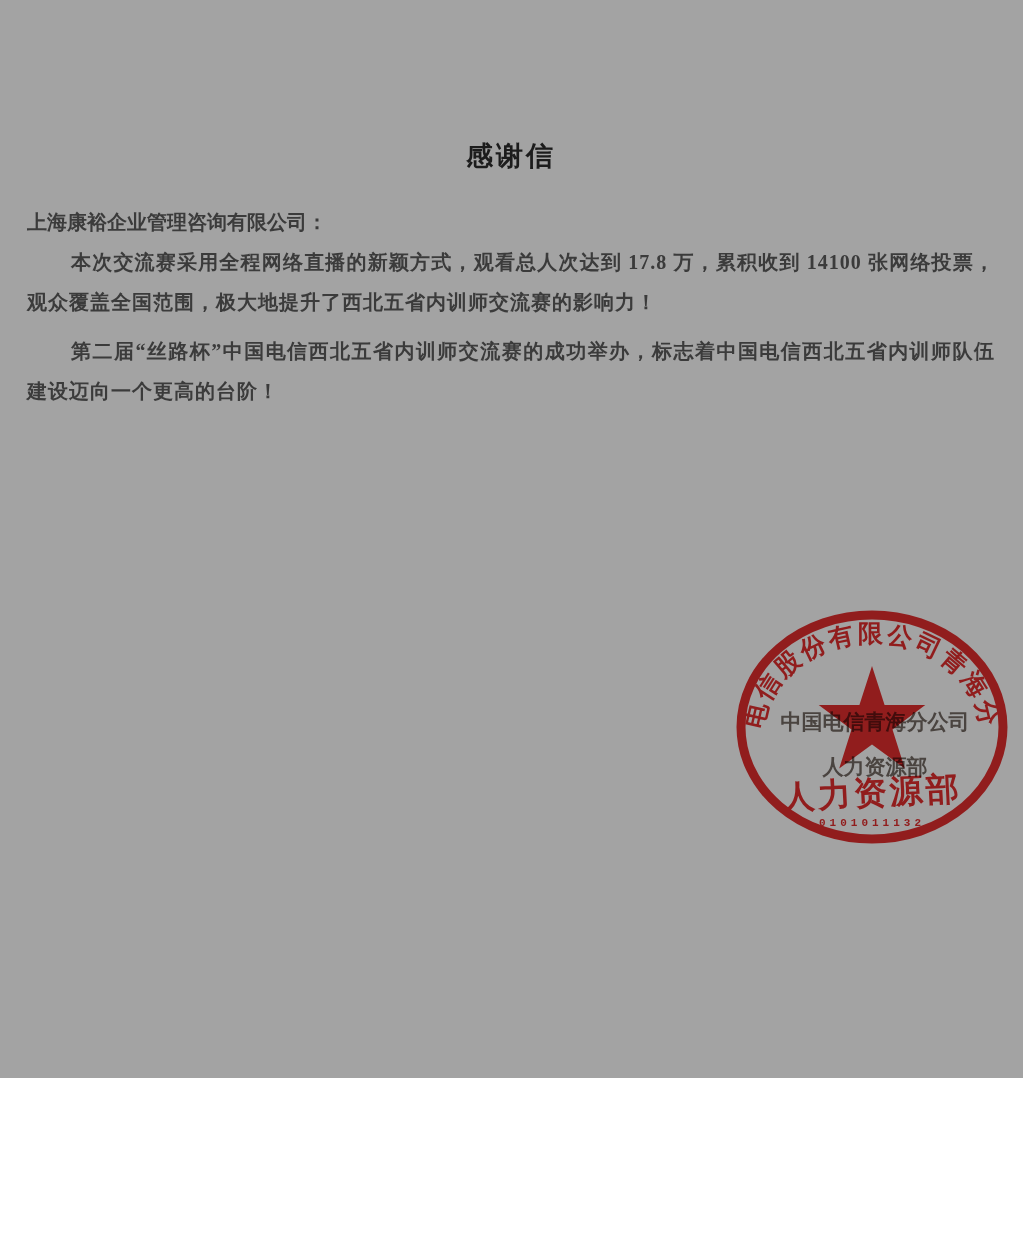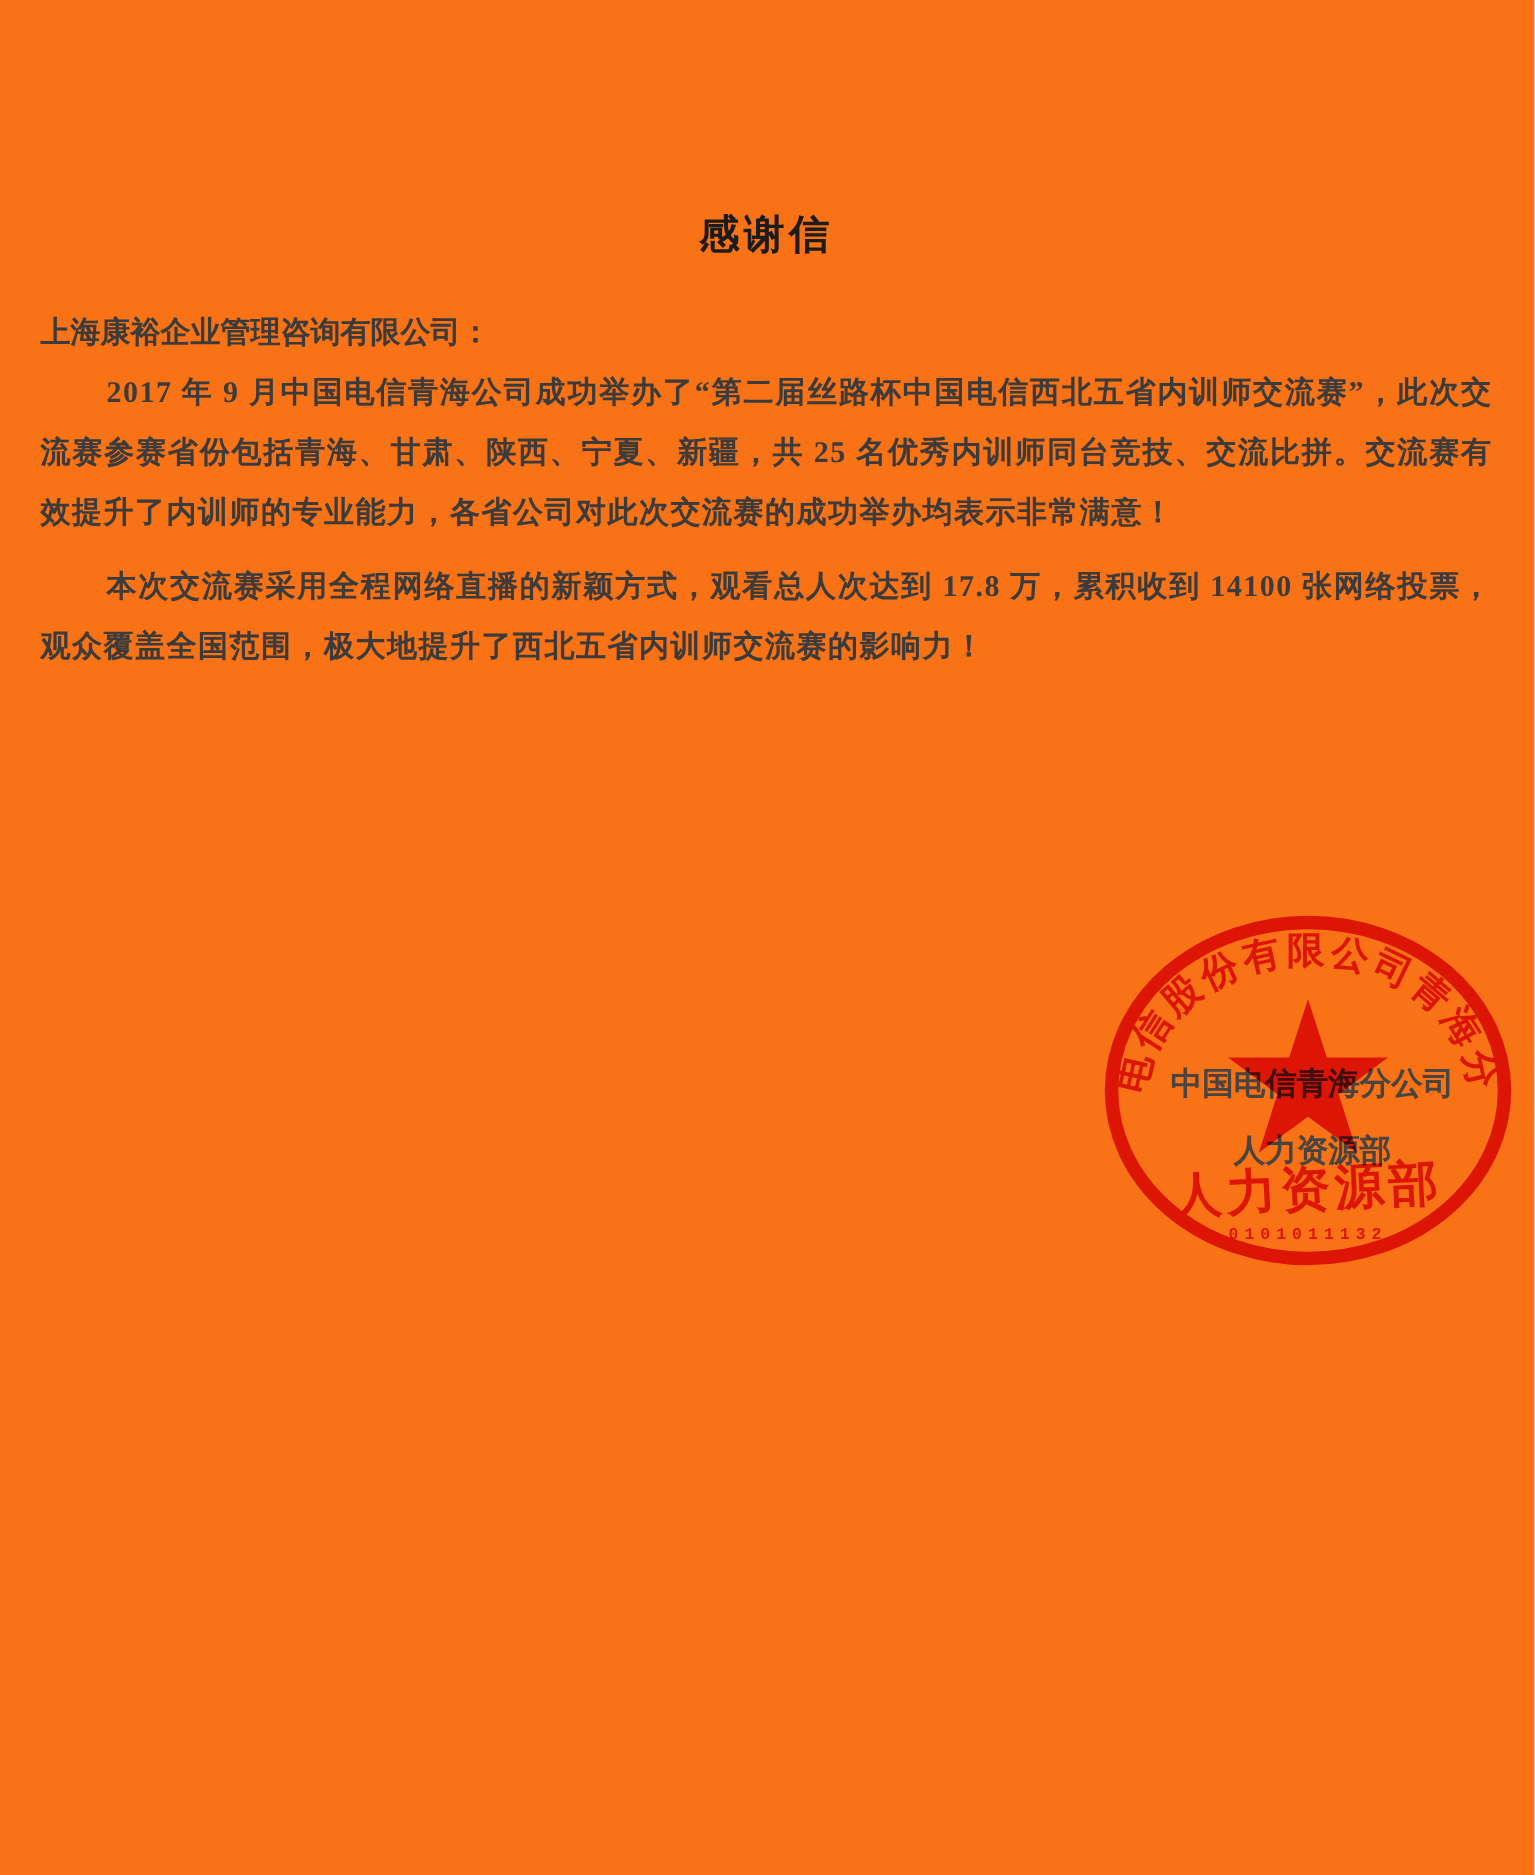--- a/index.html
+++ b/index.html
@@ -5,22 +5,22 @@
   html,body{margin:0;padding:0;}
   body{
     width:1023px;height:1250px;
     background:#ffffff;
     font-family:"Liberation Serif","DejaVu Serif",serif;
     position:relative;
     overflow:hidden;
   }
   .page{
     position:relative;
-    width:1023px;height:1250px;
-    background:#f97316;
+    width:1023px;height:1078px;
+    background:#a3a3a3;
   }
   .content{
     position:absolute;
     left:27px; right:28px; top:138px;
     color:#3b3b3b;
   }
   .doc-title{
     margin:0 0 28px 0;
     text-align:center;
     font-size:27px;
@@ -79,22 +79,22 @@
 </head>
 <body>
 
 <div class="page">
   <div class="content">
 
     <h1 class="doc-title">感谢信</h1>
 
     <p class="salutation">上海康裕企业管理咨询有限公司：</p>
 
-    <p class="para">2017 年 9 月中国电信青海公司成功举办了“第二届丝路杯中国电信西北五省内训师交流赛”，此次交流赛参赛省份包括青海、甘肃、陕西、宁夏、新疆，共 25 名优秀内训师同台竞技、交流比拼。交流赛有效提升了内训师的专业能力，各省公司对此次交流赛的成功举办均表示非常满意！</p>
     <p class="para">本次交流赛采用全程网络直播的新颖方式，观看总人次达到 17.8 万，累积收到 14100 张网络投票，观众覆盖全国范围，极大地提升了西北五省内训师交流赛的影响力！</p>
+    <p class="para">第二届“丝路杯”中国电信西北五省内训师交流赛的成功举办，标志着中国电信西北五省内训师队伍建设迈向一个更高的台阶！</p>
 
   </div>
 
   <div class="signature">
     <div class="sig-line">中国电信青海分公司</div>
     <div class="sig-line">人力资源部</div>
   </div>
 
   <svg class="stamp" viewBox="0 0 282 240" xmlns="http://www.w3.org/2000/svg">
     <defs>

